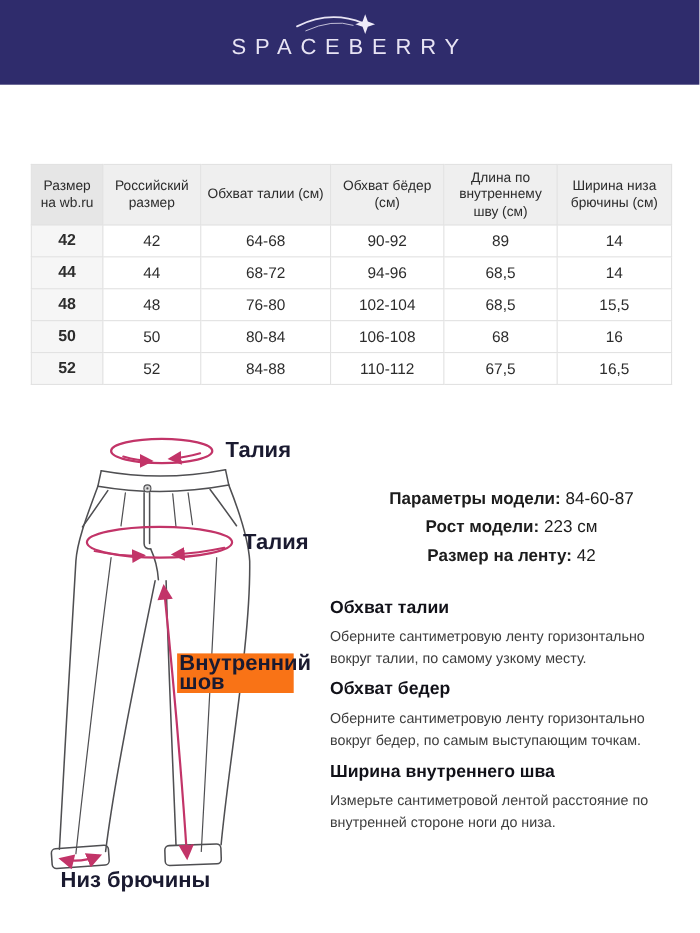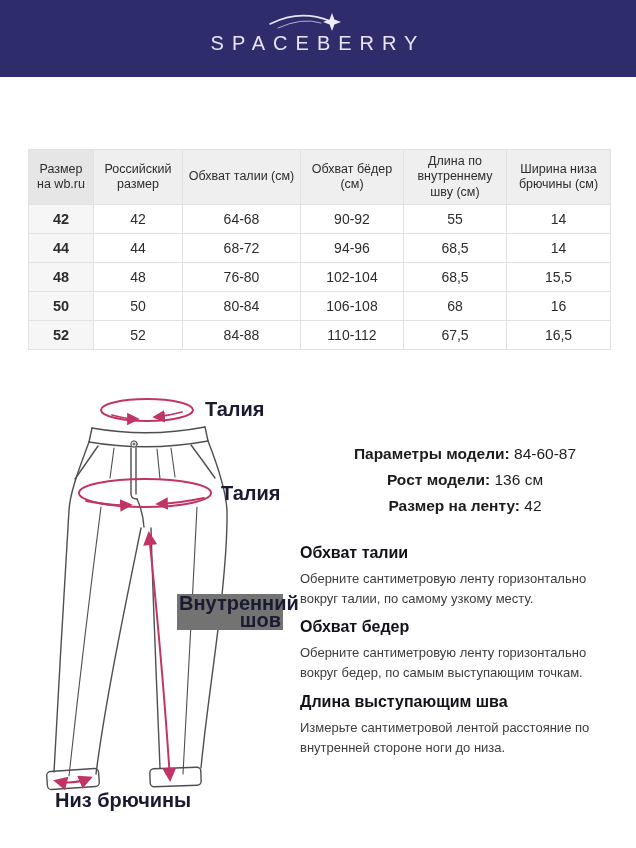--- a/index.html
+++ b/index.html
@@ -23,21 +23,21 @@
   .size-table thead th{background:#efefef;font-size:12.5px;font-weight:500;line-height:15.5px;height:50px;}
   .size-table thead th.first{background:#e6e6e6;}
   .size-table tbody td{font-size:14px;font-weight:400;height:24px;background:#ffffff;}
   .size-table tbody th{font-size:14.5px;font-weight:700;background:#f6f6f6;height:24px;}
 
   
   .diagram-svg{position:absolute;left:0;top:382px;}
   .dlabel{position:absolute;font-size:20px;font-weight:600;color:#1a1a30;line-height:17px;}
   .dlabel.waist{left:205px;top:401px;}
   .dlabel.hips{left:221px;top:485px;}
-  .dlabel.inseam{left:177px;top:594px;width:102px;background:#737373;padding:1px 2px;text-align:right;}
+  .dlabel.inseam{left:161px;top:594px;width:102px;background:#f97316;padding:1px 2px;}
   .dlabel.hem{left:55px;top:792px;}
 
   
   .model-info{position:absolute;left:300px;top:441px;width:330px;}
   .model-info p{margin:0;font-size:15.5px;line-height:26px;color:#1c1c1c;text-align:center;}
   .model-info b{font-weight:700;}
   .guide{position:absolute;left:300px;width:316px;}
   .guide.g1{top:544px;} .guide.g2{top:618px;} .guide.g3{top:693px;}
   .guide h3{margin:0 0 7px 0;font-size:16px;font-weight:700;color:#111118;}
   .guide p{margin:0;font-size:13px;line-height:19.5px;color:#3d3d3d;}
@@ -76,21 +76,21 @@
         <th>Длина по внутреннему шву (см)</th>
         <th>Ширина низа брючины (см)</th>
       </tr>
     </thead>
     <tbody>
       <tr>
         <th>42</th>
         <td>42</td>
         <td>64-68</td>
         <td>90-92</td>
-        <td>55</td>
+        <td>89</td>
         <td>14</td>
       </tr>
       <tr>
         <th>44</th>
         <td>44</td>
         <td>68-72</td>
         <td>94-96</td>
         <td>68,5</td>
         <td>14</td>
       </tr>
@@ -177,30 +177,30 @@
     </g>
   </svg>
 
   <span class="dlabel waist">Талия</span>
   <span class="dlabel hips">Талия</span>
   <span class="dlabel inseam">Внутренний шов</span>
   <span class="dlabel hem">Низ брючины</span>
 
   <div class="model-info">
     <p><b>Параметры модели:</b> <span>84-60-87</span></p>
-    <p><b>Рост модели:</b> <span>136 см</span></p>
+    <p><b>Рост модели:</b> <span>223 см</span></p>
     <p><b>Размер на ленту:</b> <span>42</span></p>
   </div>
 
   <section class="guide g1">
     <h3>Обхват талии</h3>
     <p>Оберните сантиметровую ленту горизонтально вокруг талии, по самому узкому месту.</p>
   </section>
   <section class="guide g2">
     <h3>Обхват бедер</h3>
     <p>Оберните сантиметровую ленту горизонтально вокруг бедер, по самым выступающим точкам.</p>
   </section>
   <section class="guide g3">
-    <h3>Длина выступающим шва</h3>
+    <h3>Ширина внутреннего шва</h3>
     <p>Измерьте сантиметровой лентой расстояние по внутренней стороне ноги до низа.</p>
   </section>
 
 </div>
 
 </body></html>

